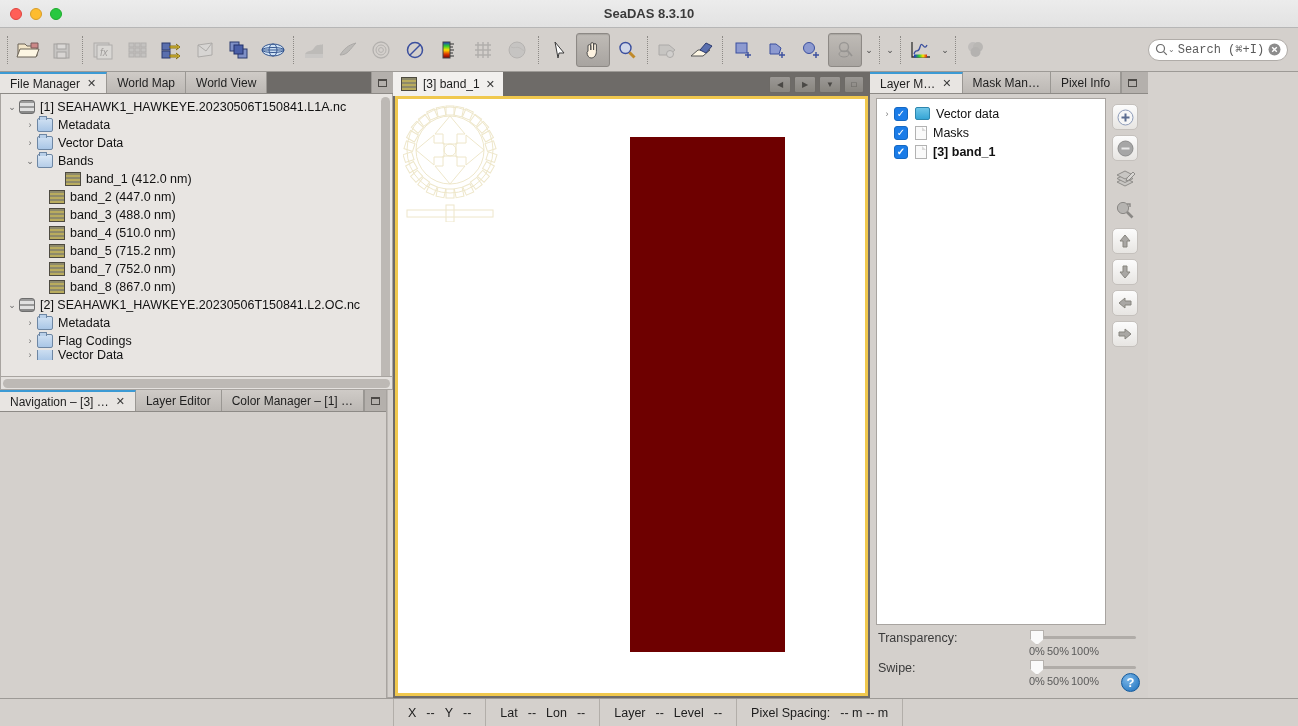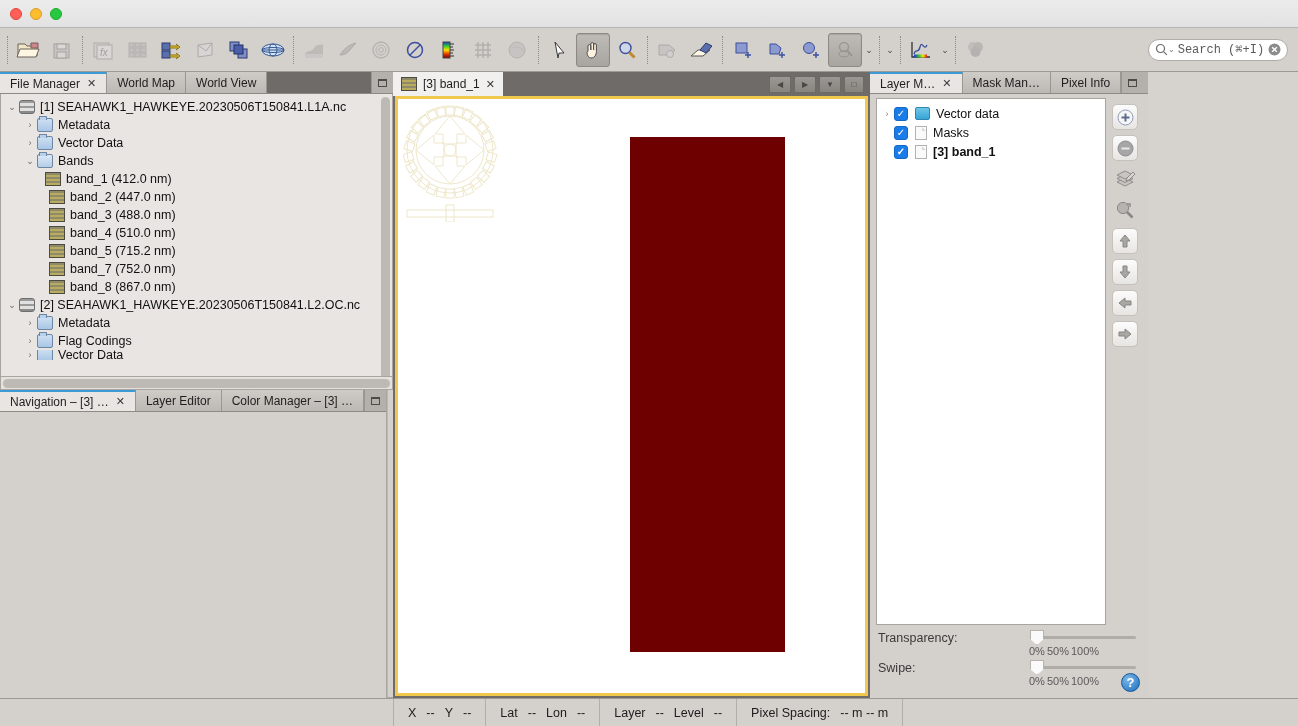--- a/index.html
+++ b/index.html
@@ -285,20 +285,21 @@
 </style>
 </head>
 <body>
 
 <div class="titlebar">
   <div class="traffic">
     <div class="dot red"></div>
     <div class="dot yellow"></div>
     <div class="dot green"></div>
   </div>
+  <div class="win-title">SeaDAS 8.3.10</div>
 </div>
 
 <div class="toolbar">
 
   <div class="tb-sep"></div>
   <div class="tb-btn">
     <svg width="26" height="22" viewBox="0 0 26 22">
         <path d="M3 17V5h7l2 2h10v10z" fill="#f2e5c8" stroke="#6a6256"></path>
         <path d="M2 18l3-8h19l-3 8z" fill="#fdf6e3" stroke="#6a6256"></path>
         <path d="M16 4h7v5h-7z" fill="#c88" stroke="#7a5a5a"></path>
@@ -561,21 +562,21 @@
         <div class="trow" style="padding-left:22px">
           <span class="twist">›</span>
           <span class="ic ic-folder"></span>
           <span>Vector Data</span>
         </div>
         <div class="trow" style="padding-left:22px">
           <span class="twist">⌄</span>
           <span class="ic ic-folder open"></span>
           <span>Bands</span>
         </div>
-        <div class="trow" style="padding-left:44px">
+        <div class="trow" style="padding-left:64px">
           <span class="ic ic-band"></span>
           <span>band_1 (412.0 nm)</span>
         </div>
         <div class="trow" style="padding-left:48px">
           <span class="ic ic-band"></span>
           <span>band_2 (447.0 nm)</span>
         </div>
         <div class="trow" style="padding-left:48px">
           <span class="ic ic-band"></span>
           <span>band_3 (488.0 nm)</span>
@@ -628,21 +629,21 @@
     <div class="nav-panel">
       <div class="tabstrip light">
         <div class="tab sel">
           <span>Navigation – [3] …</span>
           <span class="x">✕</span>
         </div>
         <div class="tab">
           <span>Layer Editor</span>
         </div>
         <div class="tab">
-          <span>Color Manager – [3] …</span>
+          <span>Color Manager – [1] …</span>
         </div>
         <div class="tab-filler"></div>
         <div class="min-btn">
           <div class="min-sq"></div>
         </div>
       </div>
 
       <div class="nav-body">
         <div class="nav-canvas">
           <div class="vpbox"></div>

